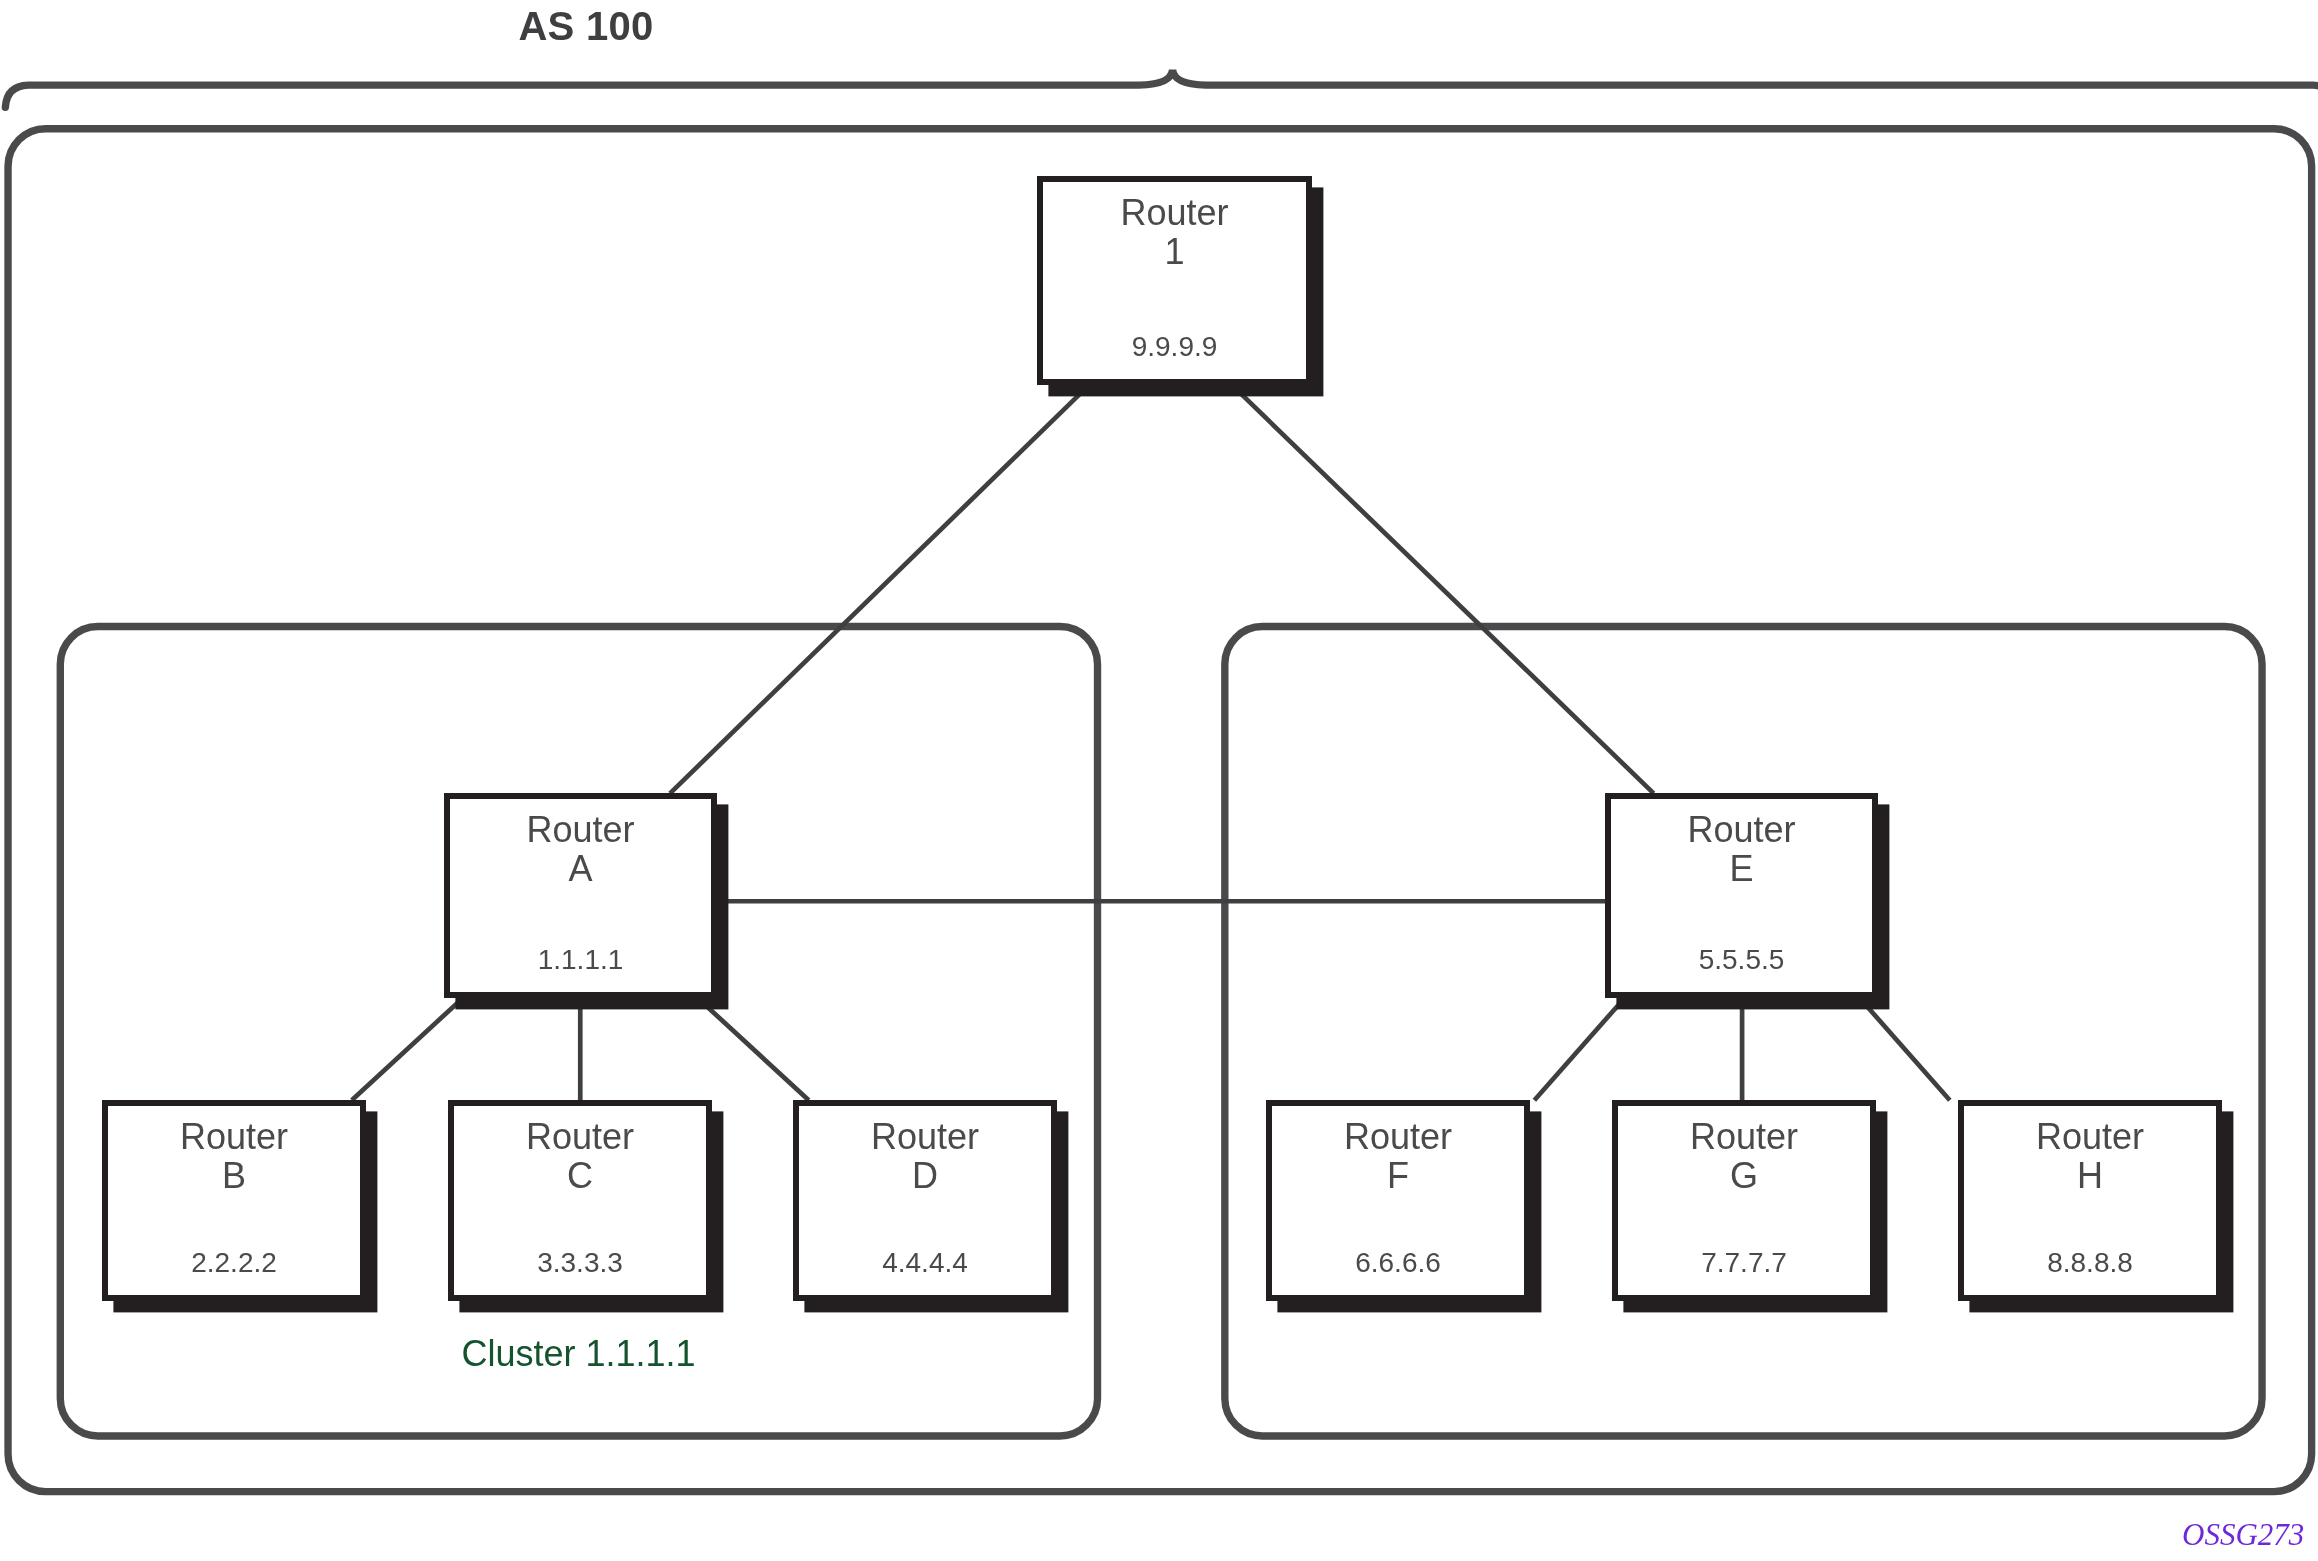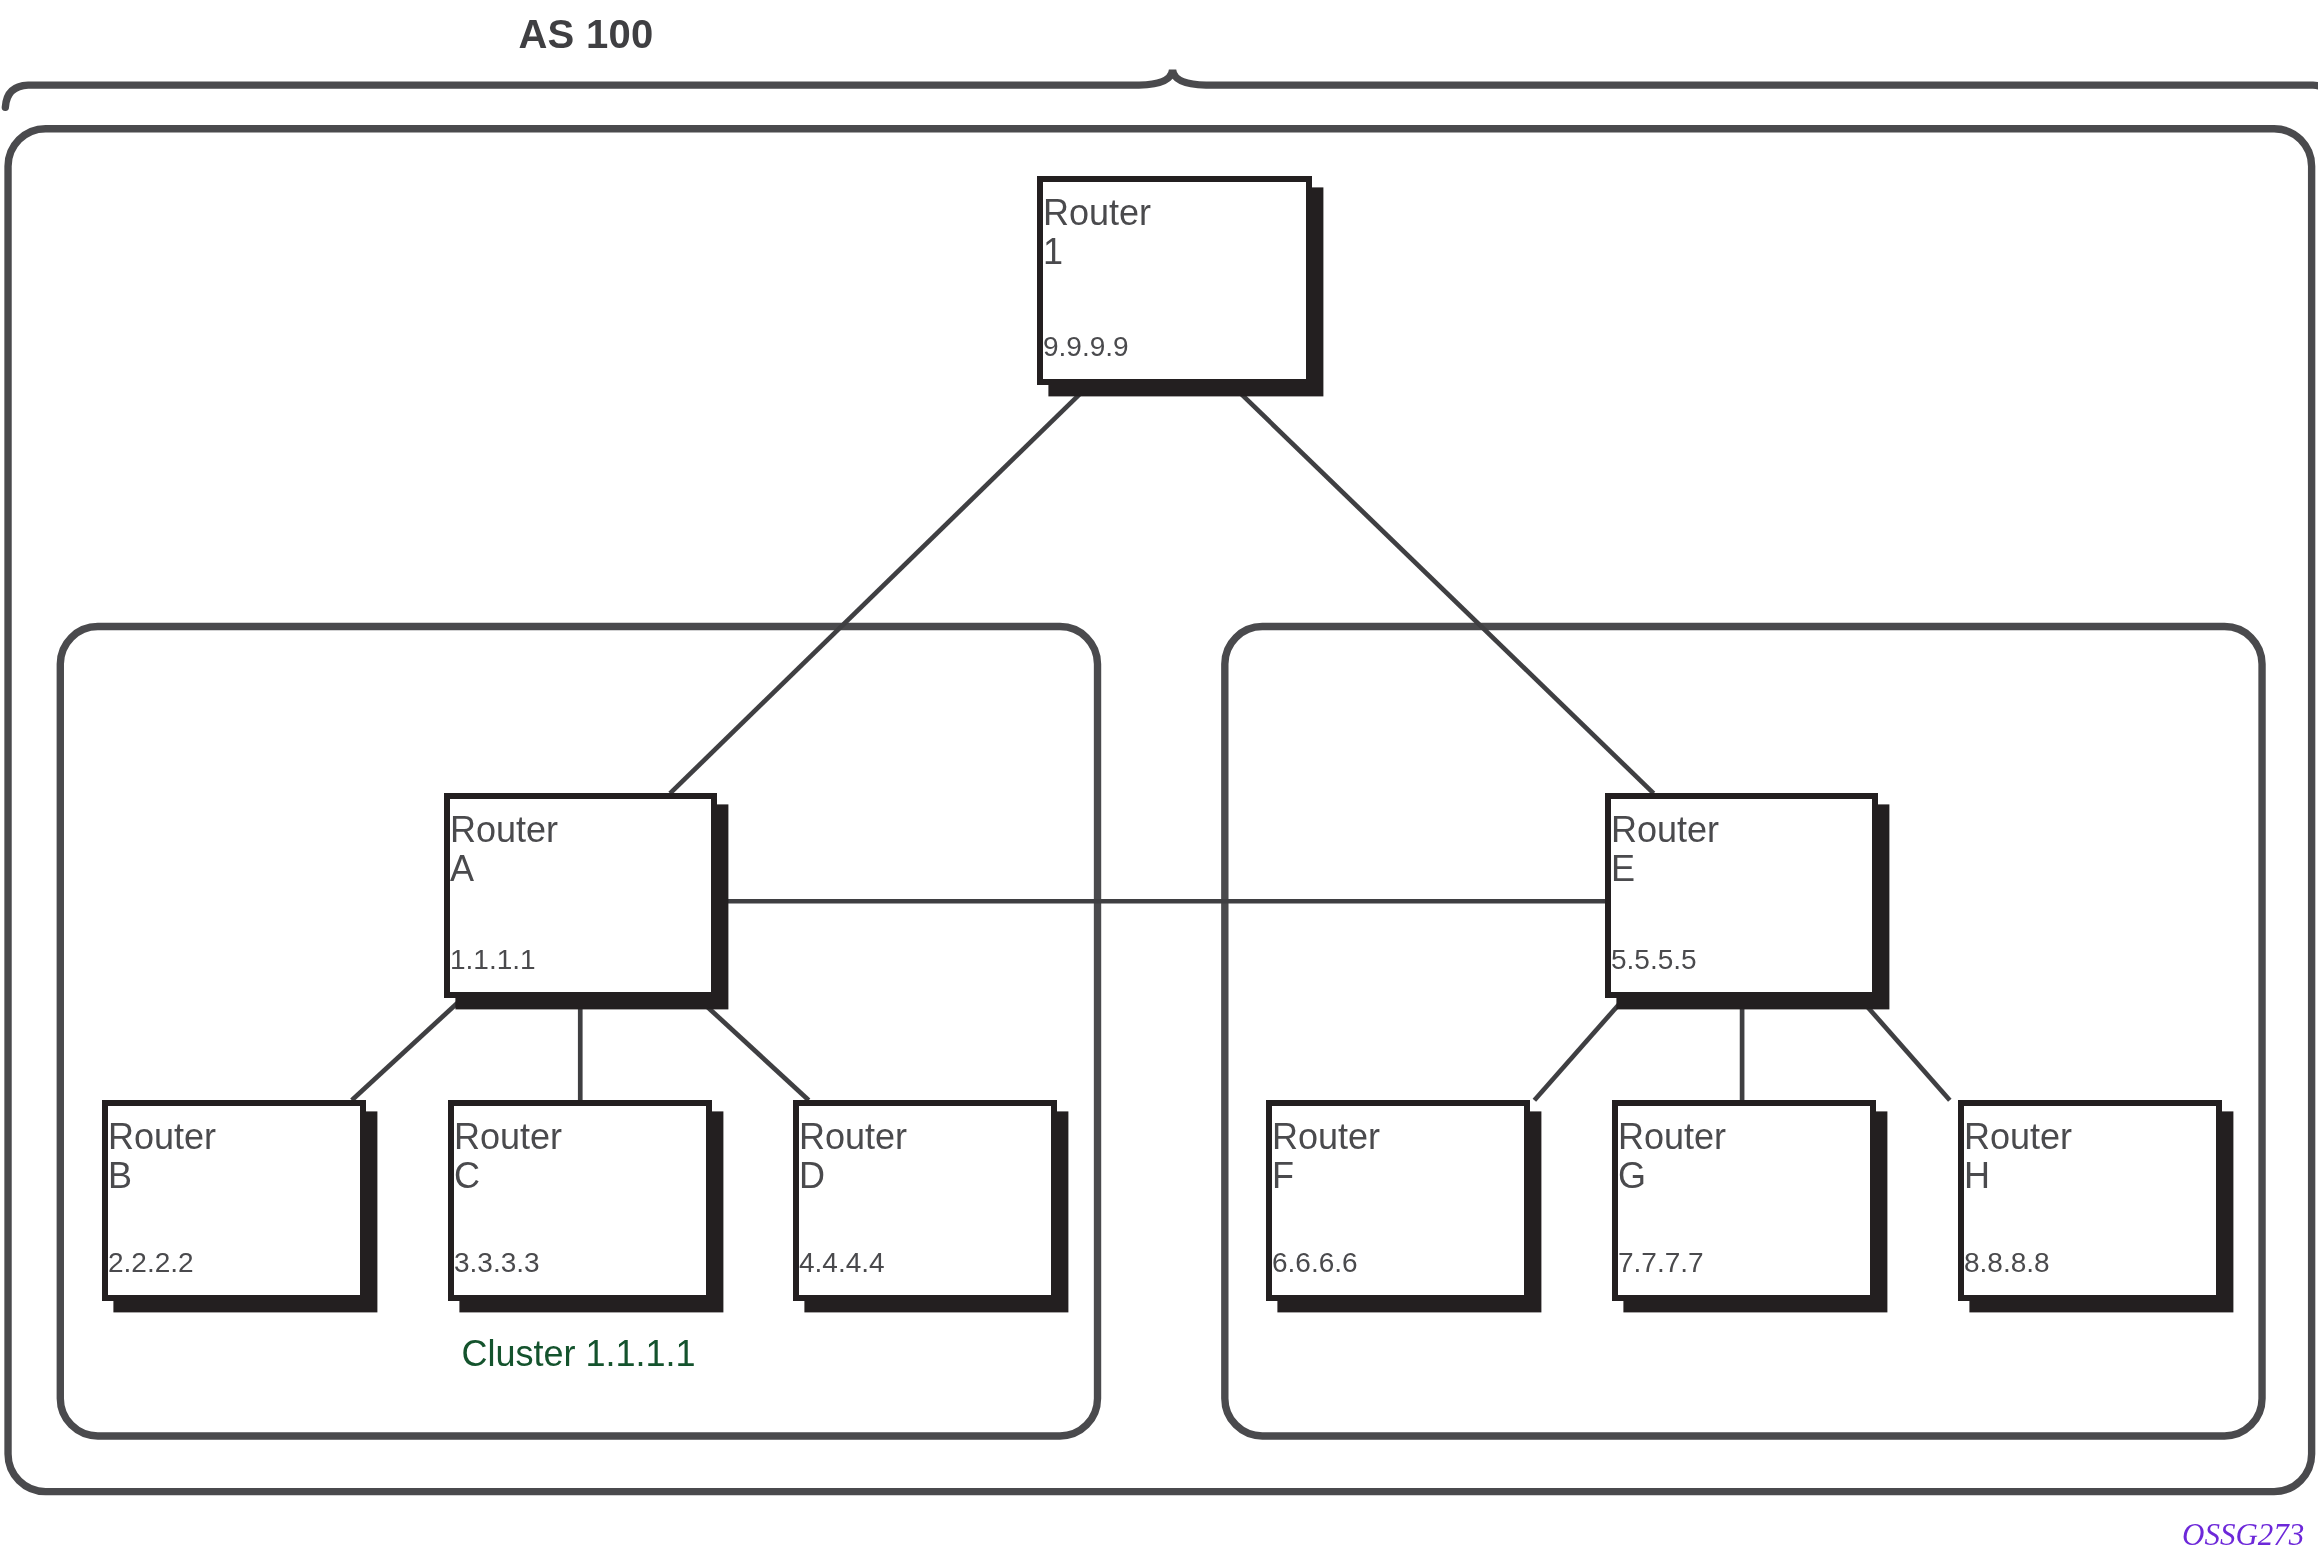--- a/index.html
+++ b/index.html
@@ -21,38 +21,39 @@
     position: absolute;
     top: 0;
     left: 0;
     width: 2319px;
     height: 1562px;
   }
   
   .as-title {
     position: absolute;
     left: 0;
-    top: 12px;
+    top: 4px;
     width: 1172px;
     text-align: center;
     font-size: 40px;
     font-weight: bold;
     color: #3f3f42;
     letter-spacing: 0.3px;
     font-family: "Liberation Sans", sans-serif;
   }
   
   .router {
     position: absolute;
     box-sizing: border-box;
     background: #ffffff;
     border: 6px solid #231f20;
     box-shadow: 11.4px 11.4px 0 0 #231f20;
     display: flex;
     flex-direction: column;
+    align-items: center;
     justify-content: flex-start;
     color: #4a4a4d;
     font-family: "Liberation Sans", sans-serif;
     z-index: 5;
   }
   .router .r-word {
     font-size: 36px;
     line-height: 1.05;
     margin-top: 12px;
   }

